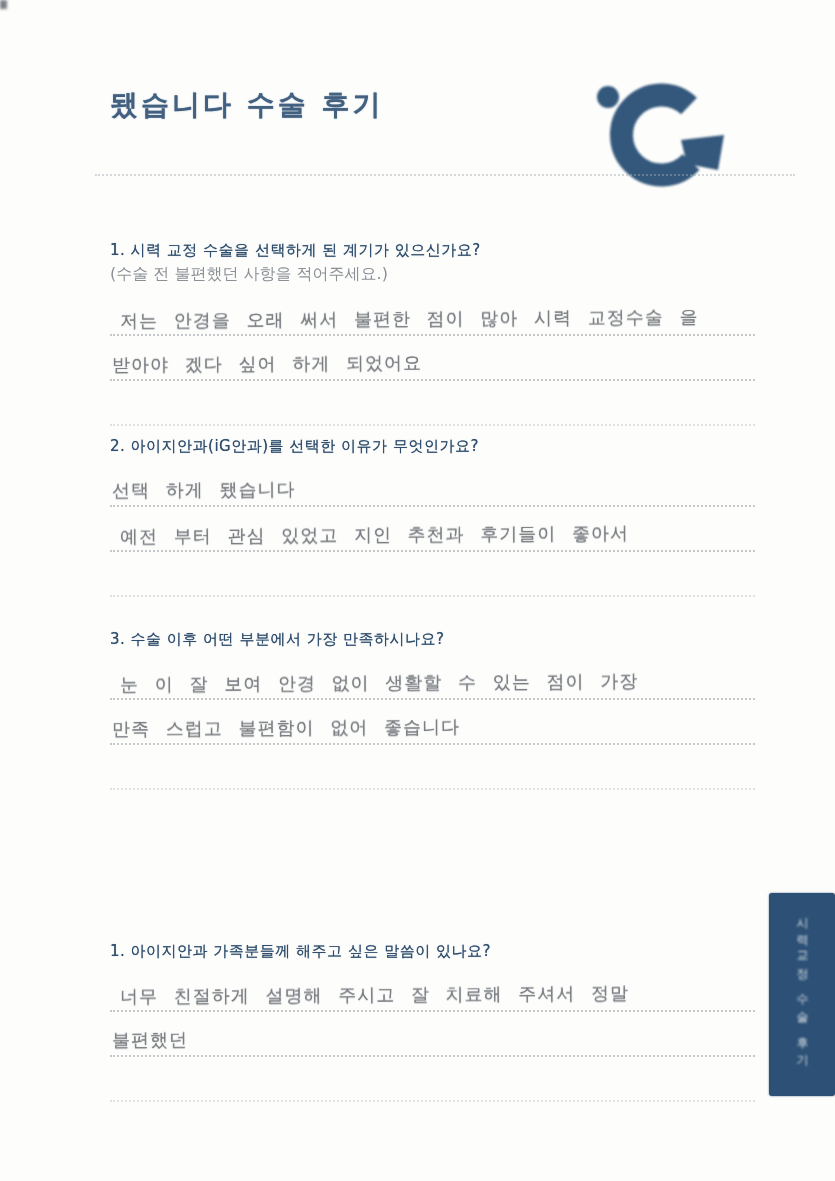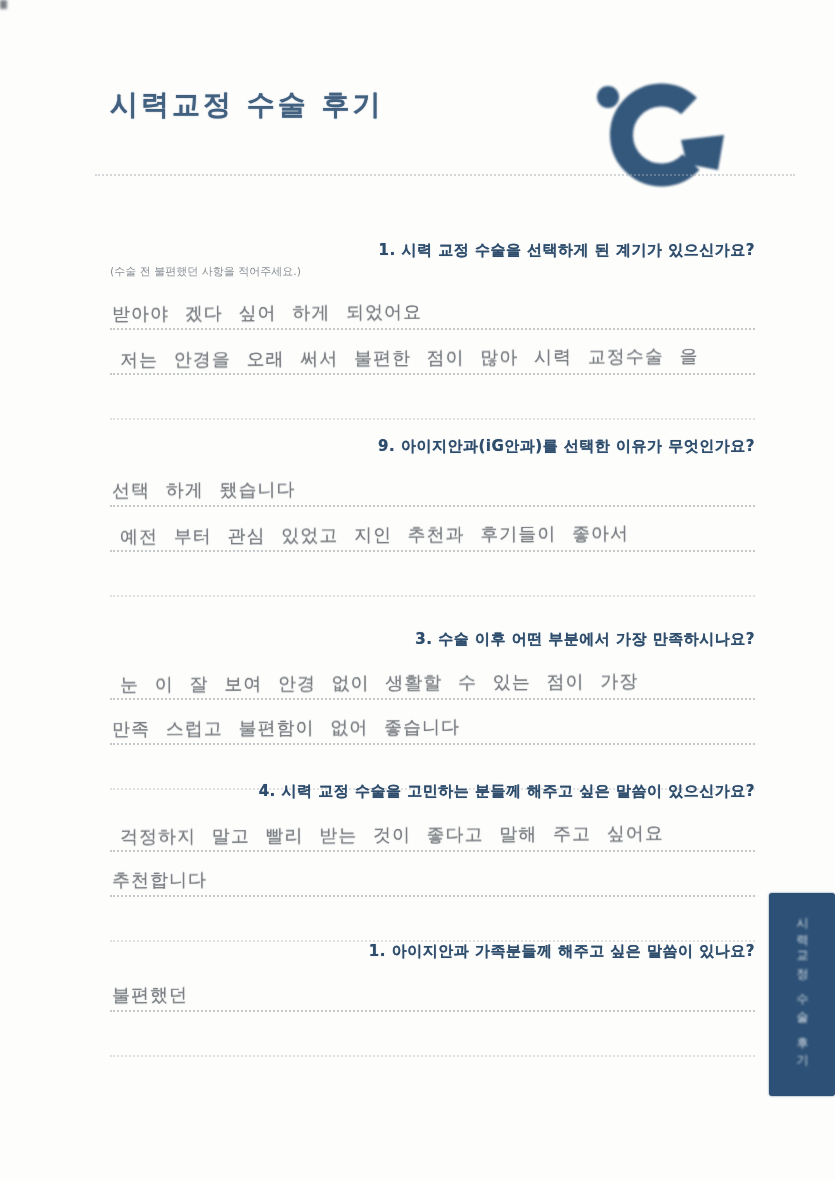--- a/index.html
+++ b/index.html
@@ -25,28 +25,27 @@
     position:absolute;left:585px;top:80px;width:140px;height:112px;
     filter:blur(1.1px);
   }
   .top-divider{
     position:absolute;left:95px;top:174px;width:700px;height:0;
     border-top:2px dotted #a4adb5;opacity:.45;
   }
   .section{position:absolute;left:110px;width:645px;}
   .s1{top:241px}.s2{top:437px}.s3{top:630px}.s4{top:782px}.s5{top:942px}
   .q{
-    font-size:15px;font-weight:700;color:#2e4d6c;
+    font-size:15px;font-weight:400;color:#2e4d6c;
     letter-spacing:.5px;
     filter:blur(.45px);
     text-shadow:0 0 .7px rgba(46,77,108,.8);
-    text-align:right;
   }
   .sub{
-    font-size:11px;color:#8a9096;margin-top:4px;
+    font-size:16px;color:#8a9096;margin-top:4px;
     filter:blur(.5px);
   }
   .rows{margin-top:6px;}
   .row{
     position:relative;height:43px;
     border-bottom:2px dotted rgba(148,156,163,.55);
   }
   .row.empty{border-bottom:2px dotted rgba(148,156,163,.28);}
   .hand{
     position:absolute;left:10px;bottom:3px;
@@ -73,46 +72,46 @@
     filter:blur(1.1px);
   }
 </style>
 </head>
 <body>
 
 <div class="page">
 
   <div class="corner-artifact"></div>
 
-  <div class="doc-title">시력교정 수술 후기</div>
+  <div class="doc-title">됐습니다 수술 후기</div>
 
   <svg class="logo" viewBox="0 0 140 112" xmlns="http://www.w3.org/2000/svg">
     <circle cx="23" cy="17" r="11" fill="#34587c"></circle>
     <path d="M 104 26 A 40 40 0 1 0 106 82" fill="none" stroke="#34587c" stroke-width="23"></path>
     <polygon points="96,60 139,55 133,90 102,84" fill="#34587c"></polygon>
   </svg>
 
   <div class="top-divider"></div>
 
   <div class="section s1">
     <div class="q">1. 시력 교정 수술을 선택하게 된 계기가 있으신가요?</div>
     <div class="sub">(수술 전 불편했던 사항을 적어주세요.)</div>
     <div class="rows">
       <div class="row">
-        <span class="hand l2">받아야 겠다 싶어 하게 되었어요</span>
+        <span class="hand">저는 안경을 오래 써서 불편한 점이 많아 시력 교정수술 을</span>
       </div>
       <div class="row">
-        <span class="hand">저는 안경을 오래 써서 불편한 점이 많아 시력 교정수술 을</span>
+        <span class="hand l2">받아야 겠다 싶어 하게 되었어요</span>
       </div>
       <div class="row empty"></div>
     </div>
   </div>
 
   <div class="section s2">
-    <div class="q">9. 아이지안과(iG안과)를 선택한 이유가 무엇인가요?</div>
+    <div class="q">2. 아이지안과(iG안과)를 선택한 이유가 무엇인가요?</div>
     <div class="rows">
       <div class="row">
         <span class="hand l2">선택 하게 됐습니다</span>
       </div>
       <div class="row">
         <span class="hand">예전 부터 관심 있었고 지인 추천과 후기들이 좋아서</span>
       </div>
       <div class="row empty"></div>
     </div>
   </div>
@@ -123,36 +122,27 @@
       <div class="row">
         <span class="hand">눈 이 잘 보여 안경 없이 생활할 수 있는 점이 가장</span>
       </div>
       <div class="row">
         <span class="hand l2">만족 스럽고 불편함이 없어 좋습니다</span>
       </div>
       <div class="row empty"></div>
     </div>
   </div>
 
-  <div class="section s4">
-    <div class="q">4. 시력 교정 수술을 고민하는 분들께 해주고 싶은 말씀이 있으신가요?</div>
-    <div class="rows">
-      <div class="row">
-        <span class="hand">걱정하지 말고 빨리 받는 것이 좋다고 말해 주고 싶어요</span>
-      </div>
-      <div class="row">
-        <span class="hand l2">추천합니다</span>
-      </div>
-      <div class="row empty"></div>
-    </div>
-  </div>
 
   <div class="section s5">
     <div class="q">1. 아이지안과 가족분들께 해주고 싶은 말씀이 있나요?</div>
     <div class="rows">
+      <div class="row">
+        <span class="hand">너무 친절하게 설명해 주시고 잘 치료해 주셔서 정말</span>
+      </div>
       <div class="row">
         <span class="hand l2">불편했던</span>
       </div>
       <div class="row empty"></div>
     </div>
   </div>
 
   <div class="side-banner">
     <span class="side-banner-text">시력교정 수술 후기</span>
   </div>

